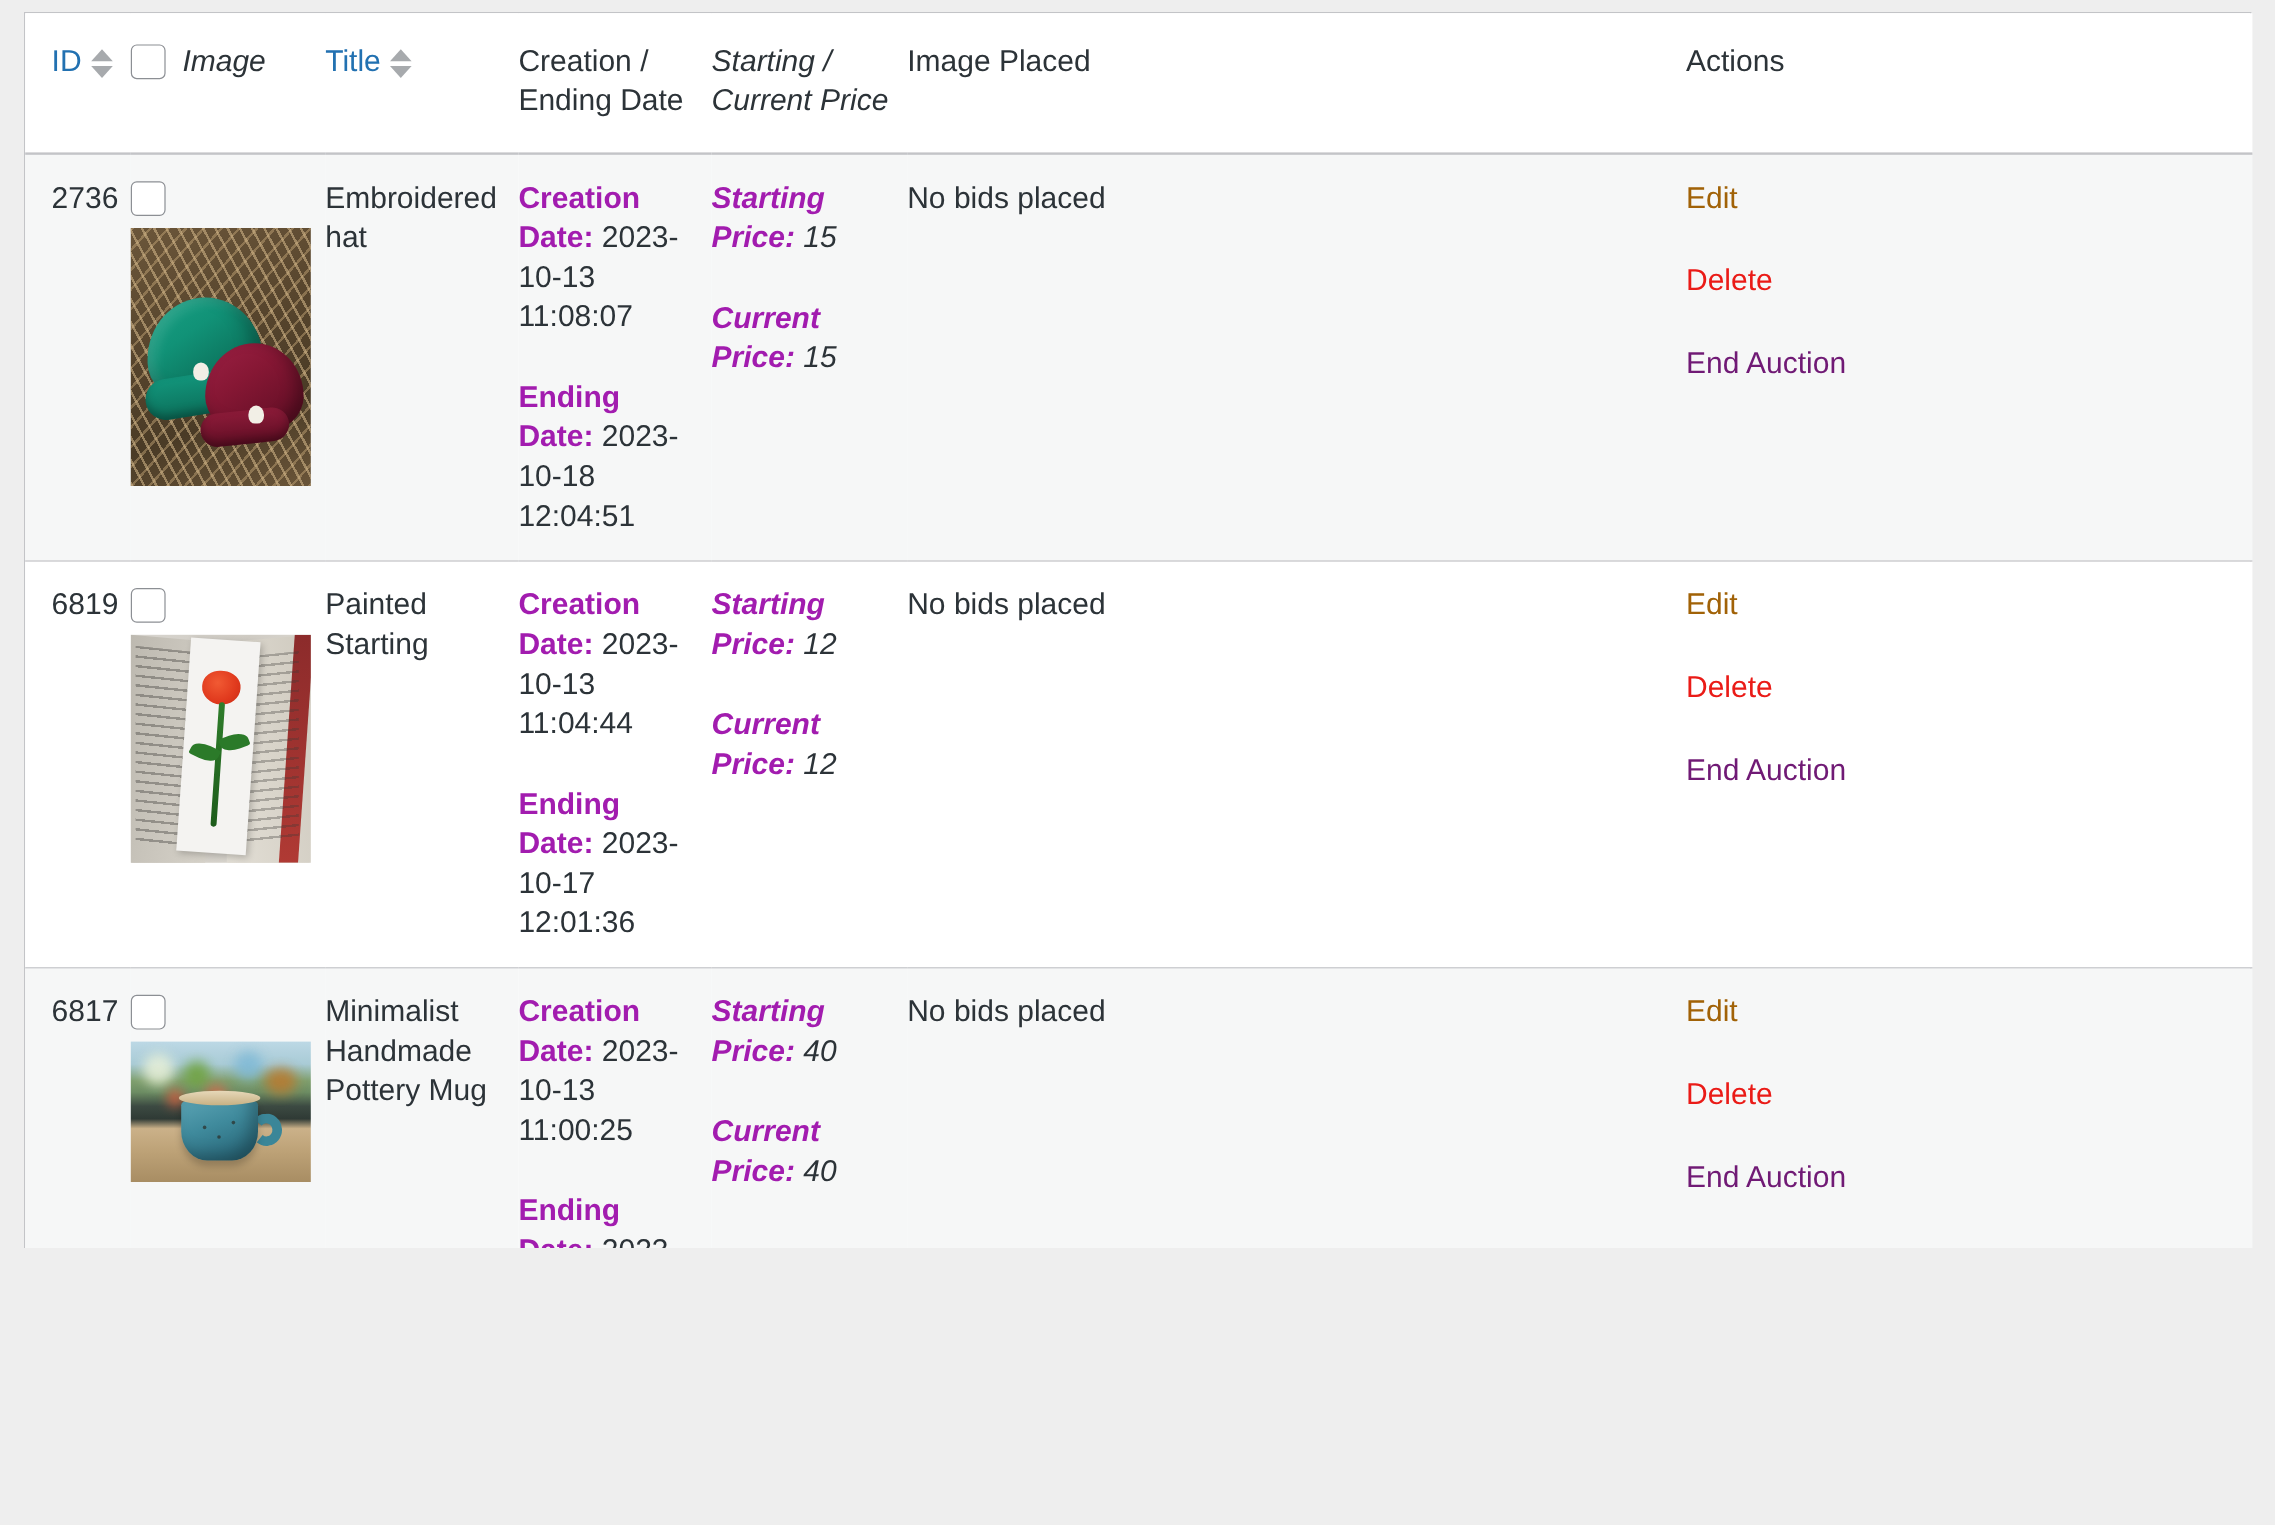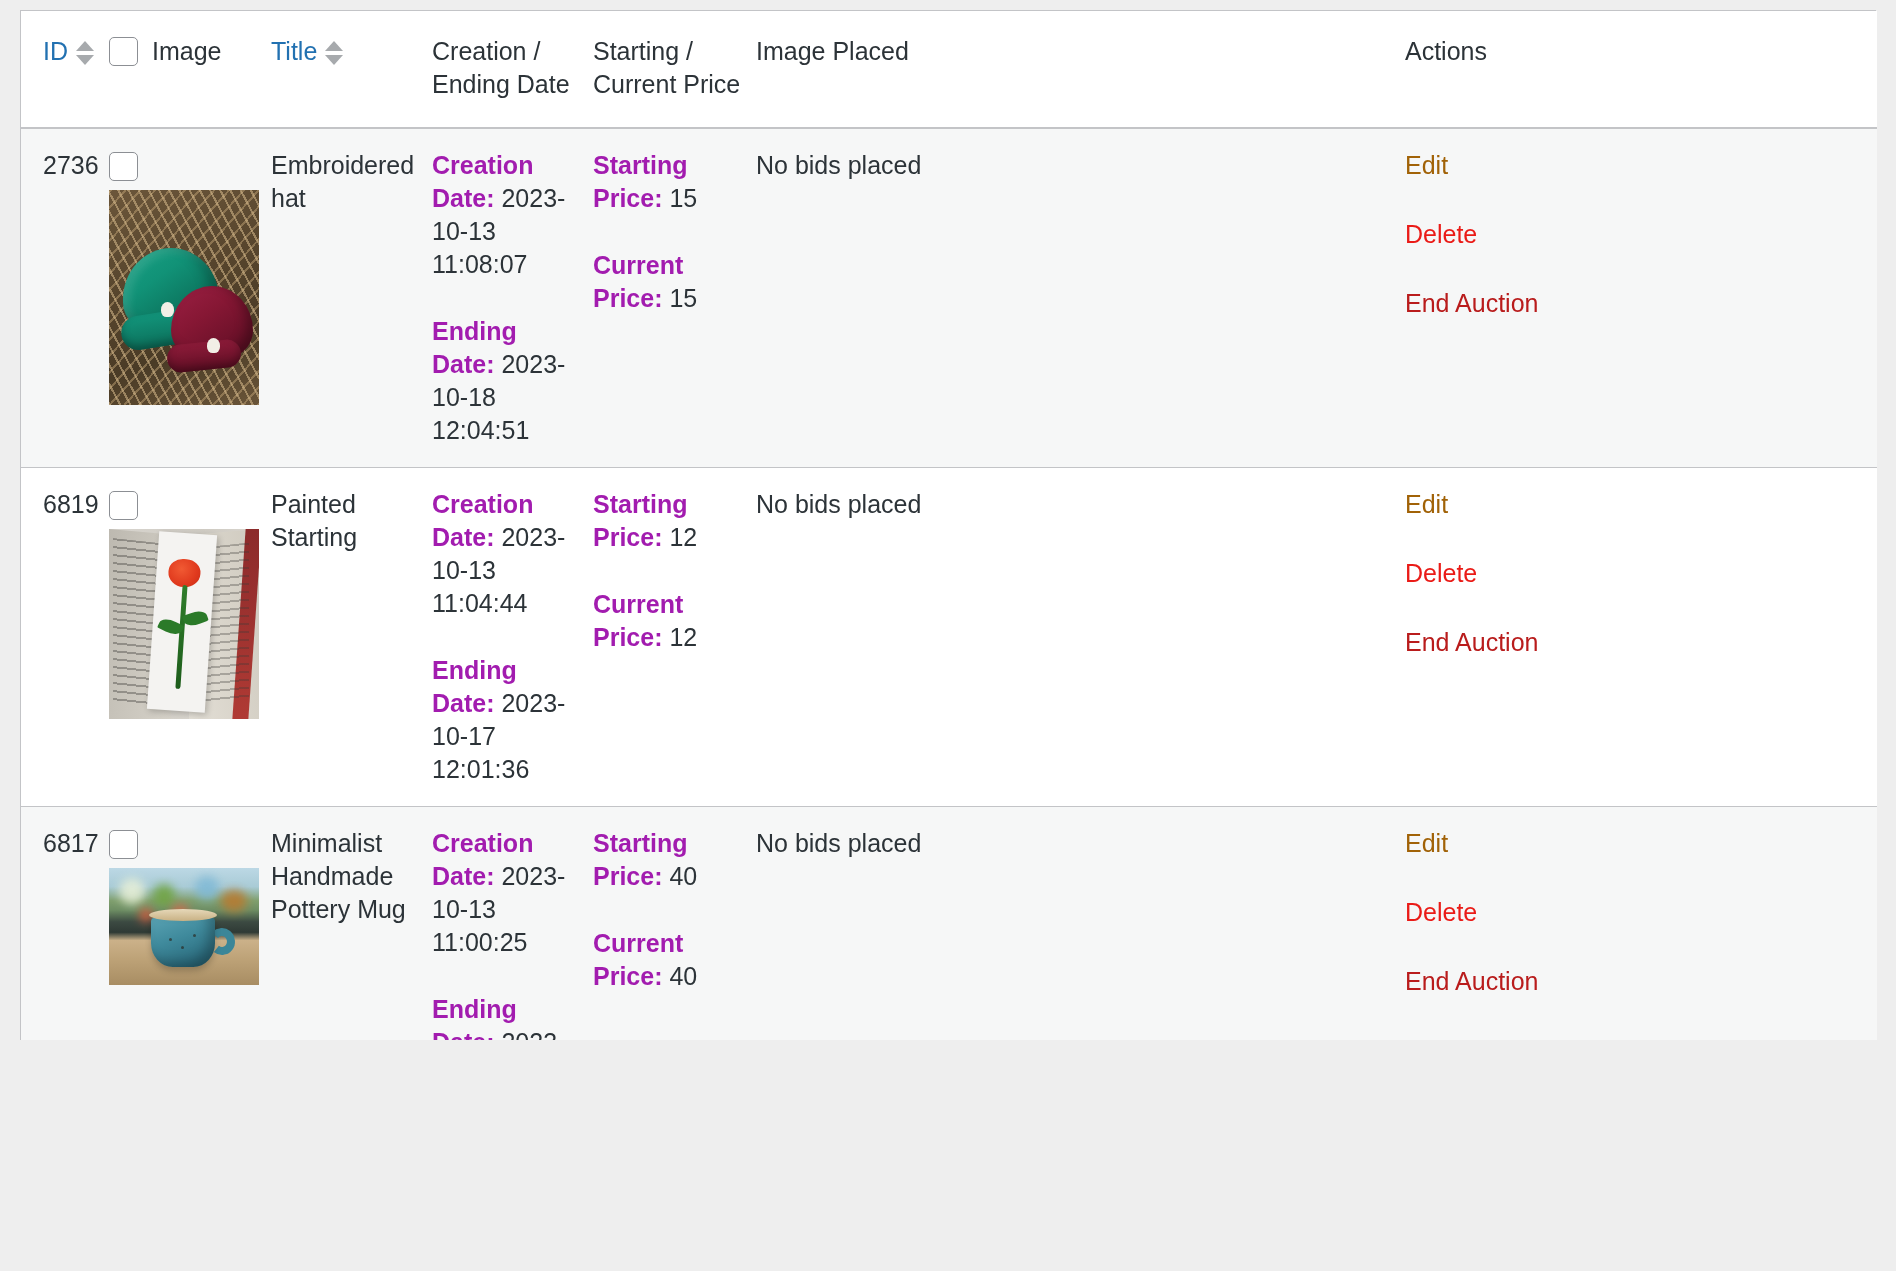--- a/index.html
+++ b/index.html
@@ -50,21 +50,21 @@
     overflow-wrap: break-word;
   }
   tr.alt td { background: #f6f7f7; }
   tr.plain td { background: #ffffff; }
 
   
   .col-id     { width: 88px;  padding-left: 22px !important; }
   .col-img    { width: 162px; }
   .col-title  { width: 161px; }
   .col-dates  { width: 161px; }
-  .col-price  { width: 163px; }
+  .col-price  { width: 163px; font-style: italic; }
   .col-bids   { width: 649px; }
   .col-actions{ width: 472px; padding-left: 0 !important; }
 
   th.col-id     { padding-left: 22px !important; }
   th.col-actions{ padding-left: 0 !important; }
 
   .sortlink {
     color: #2271b1;
     text-decoration: none;
     cursor: pointer;
@@ -87,21 +87,21 @@
 
   .cb {
     display: inline-block;
     width: 29px; height: 29px;
     border: 1px solid #8c8f94;
     border-radius: 5px;
     background: #ffffff;
     vertical-align: -7px;
     cursor: pointer;
   }
-  .img-head { display: inline-flex; align-items: center; gap: 14px; }
+  .img-head { display: inline-flex; align-items: center; gap: 14px; font-style: italic; }
 
   .thumb-cell .cb { margin-left: 0; }
   .thumb {
     display: block;
     width: 150px;
     margin-top: 8px;
     border: 0;
     overflow: hidden;
     position: relative;
   }
@@ -270,21 +270,21 @@
   .act a {
     display: block;
     text-decoration: none;
     font-size: 25px;
     line-height: 1.32;
     margin-bottom: 36px;
     cursor: pointer;
   }
   .act a.edit { color: #a16207; }
   .act a.del  { color: #ea1b17; }
-  .act a.end  { color: #b91c1c; }
+  .act a.end  { color: #701a75; }
   .act a:last-child { margin-bottom: 0; }
 
   .bids { color: #2c3338; }
 </style>
 </head>
 <body>
 
 <div class="page">
   <div class="table-wrap">
     <table class="wp-list">

